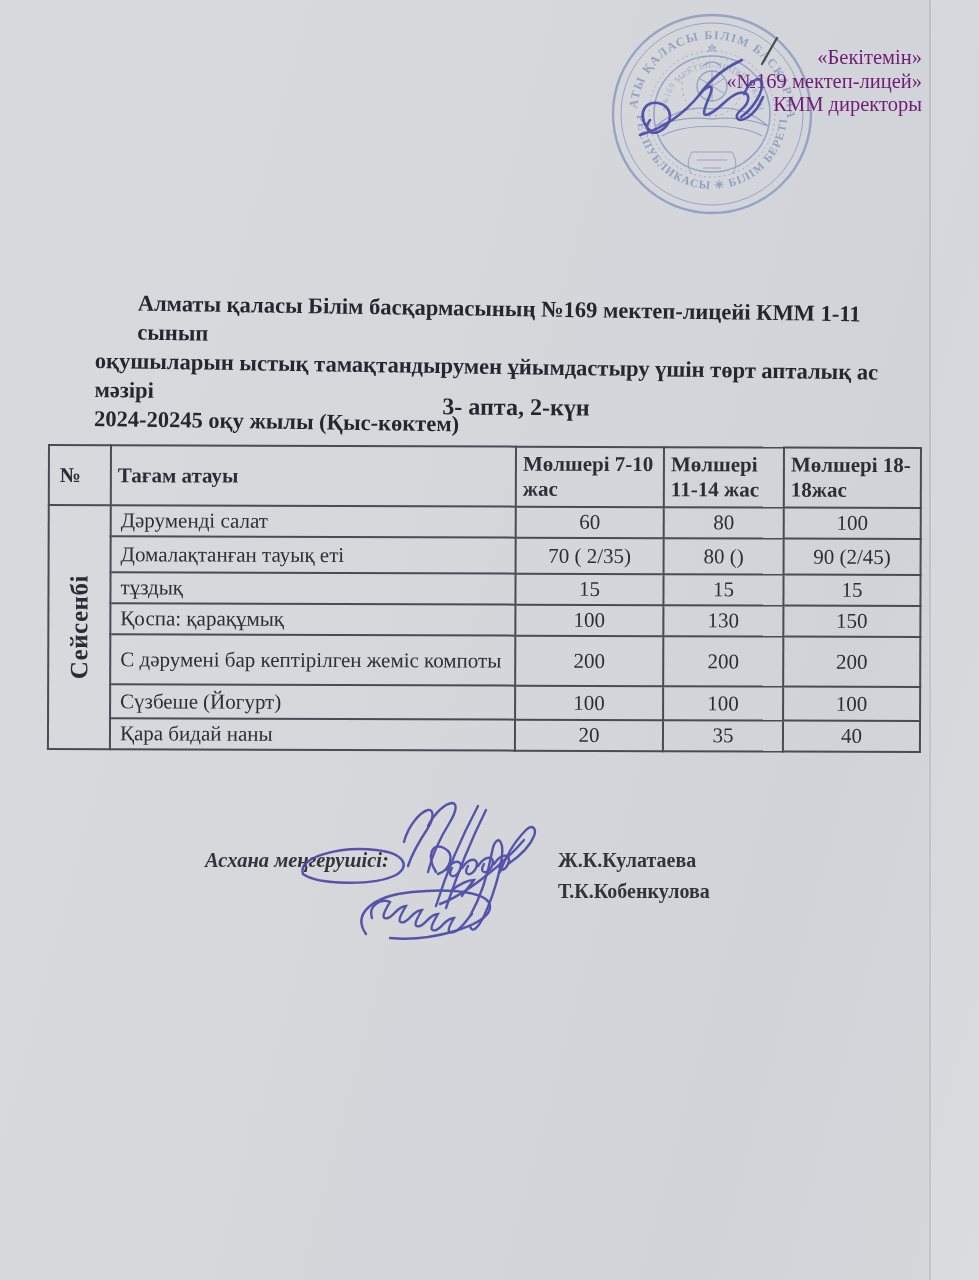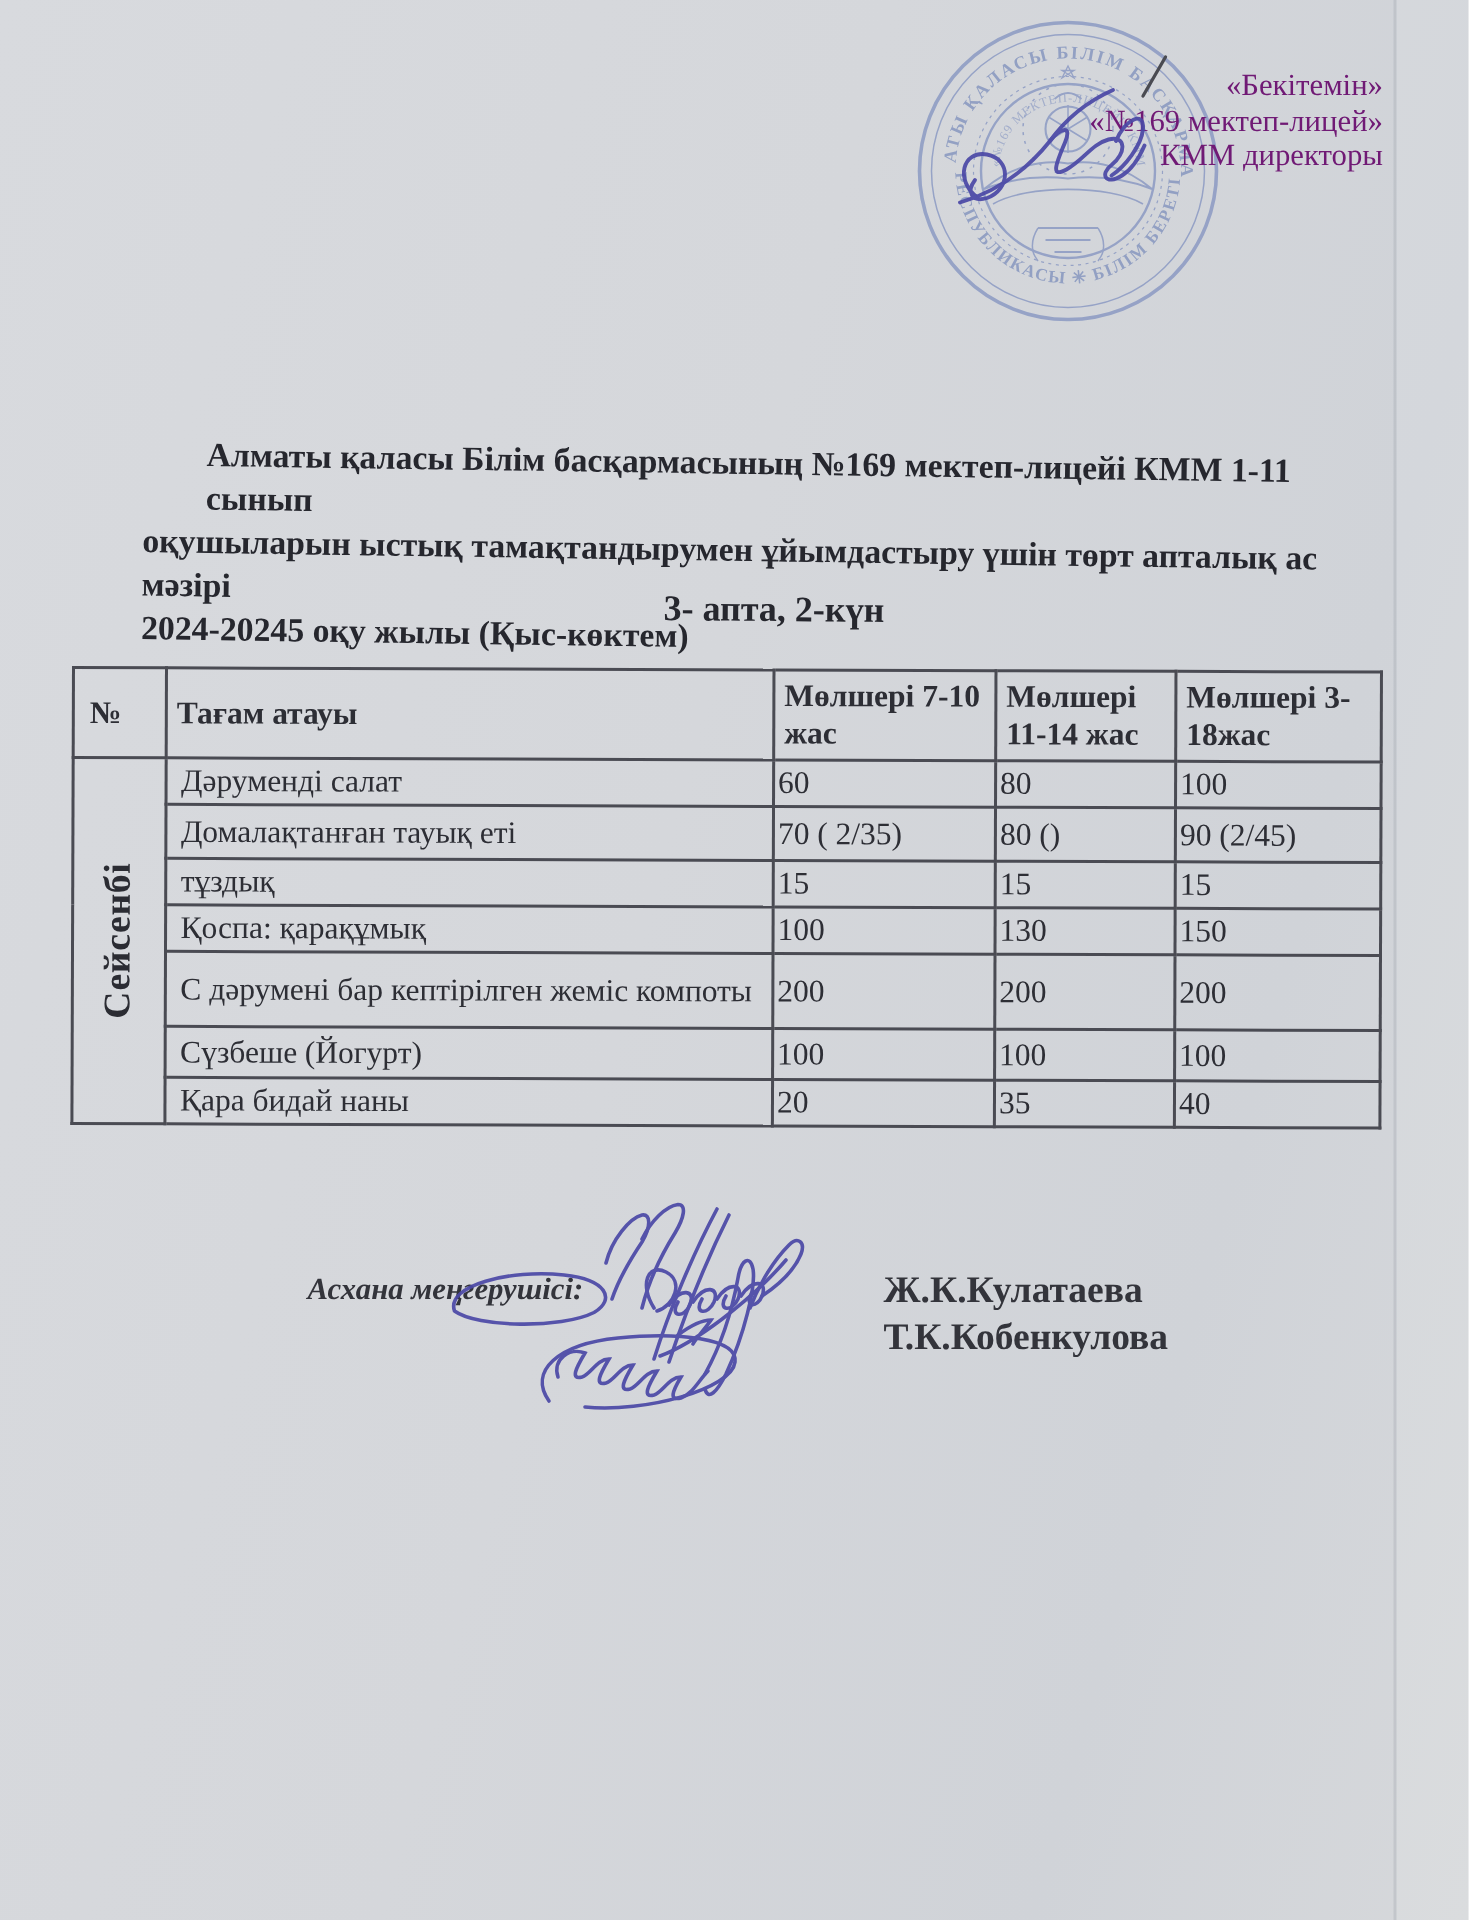--- a/index.html
+++ b/index.html
@@ -46,32 +46,32 @@
   th{font-weight:bold;text-align:left;vertical-align:middle;padding:4px 6px;}
   th.c-num{text-align:left;padding-left:10px;}
   td.day{position:relative;}
   td.day span{
     position:absolute;left:50%;top:50%;
     transform:translate(-50%,-50%) rotate(-90deg);
     white-space:nowrap;font-weight:bold;font-size:25px;letter-spacing:.5px;color:#2b2c33;
   }
   td.dish{padding:2px 4px 2px 9px;white-space:nowrap;vertical-align:middle;}
   td.dish .nb{font-weight:normal;margin-left:5px;}
-  td.val{text-align:left;vertical-align:middle;padding:1px 2px;}
+  td.val{text-align:center;vertical-align:middle;padding:1px 2px;}
   tbody tr:nth-child(1){height:26px;}
   tbody tr:nth-child(2){height:36px;}
   tbody tr:nth-child(3){height:27px;}
   tbody tr:nth-child(4){height:28px;}
   tbody tr:nth-child(5){height:50px;}
   tbody tr:nth-child(6){height:34px;}
   tbody tr:nth-child(7){height:26px;}
   thead tr{height:58px;}
   
   .foot-roles{position:absolute;left:205px;top:845px;font-weight:bold;font-size:20.5px;line-height:31px;color:#33343b;font-style:italic;}
-  .foot-names{position:absolute;left:558px;top:845px;font-weight:bold;font-size:25px;line-height:31px;color:#33343b;margin-left:31px;}
+  .foot-names{position:absolute;left:558px;top:845px;font-weight:bold;font-size:20px;line-height:31px;color:#33343b;}
 </style>
 </head>
 <body>
 
 <div class="page">
 
   <div class="edge-line"></div>
   <div class="edge-band"></div>
 
   <svg class="stamp" width="216" height="216" viewBox="0 0 216 216">
@@ -130,21 +130,21 @@
         <col style="width:148px">
         <col style="width:120px">
         <col style="width:137px">
     </colgroup>
     <thead>
       <tr>
         <th class="c-num">№</th>
         <th>Тағам атауы</th>
         <th>Мөлшері 7-10 жас</th>
         <th>Мөлшері 11-14 жас</th>
-        <th>Мөлшері 3-18жас</th>
+        <th>Мөлшері 18-18жас</th>
       </tr>
     </thead>
     <tbody>
       <tr>
         <td class="day" rowspan="7">
             <span>Сейсенбі</span>
           </td>
         <td class="dish">Дәруменді салат</td>
         <td class="val">60</td>
         <td class="val">80</td>

